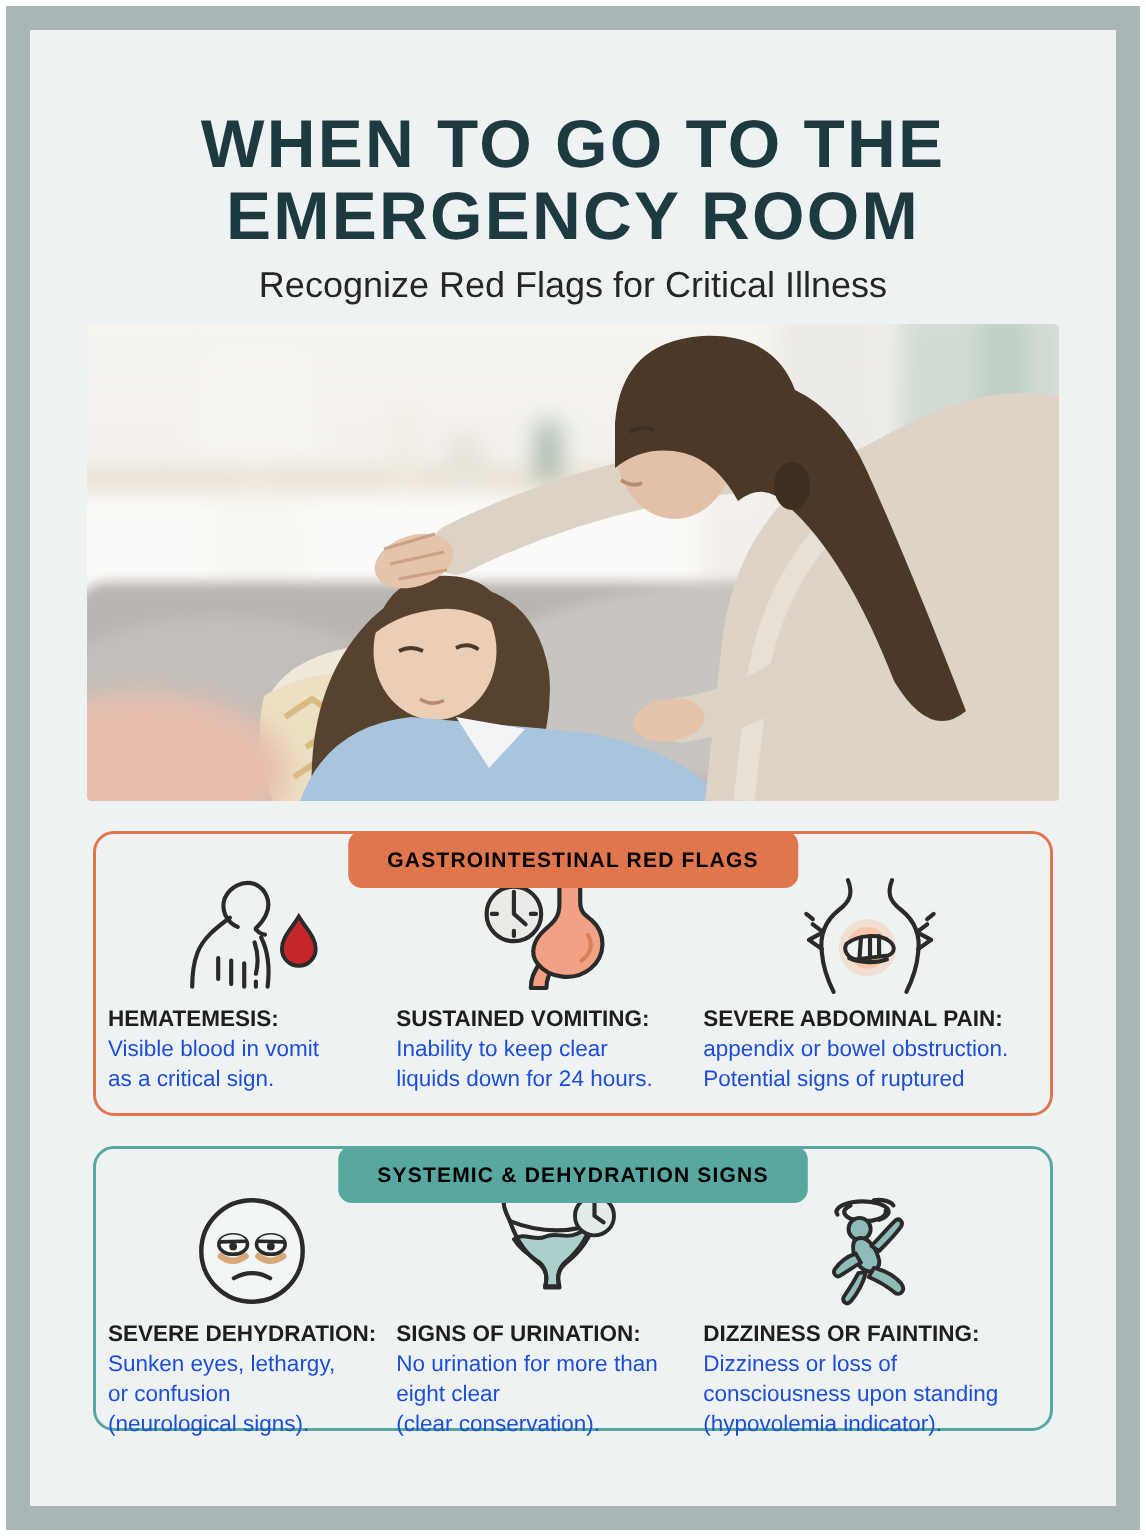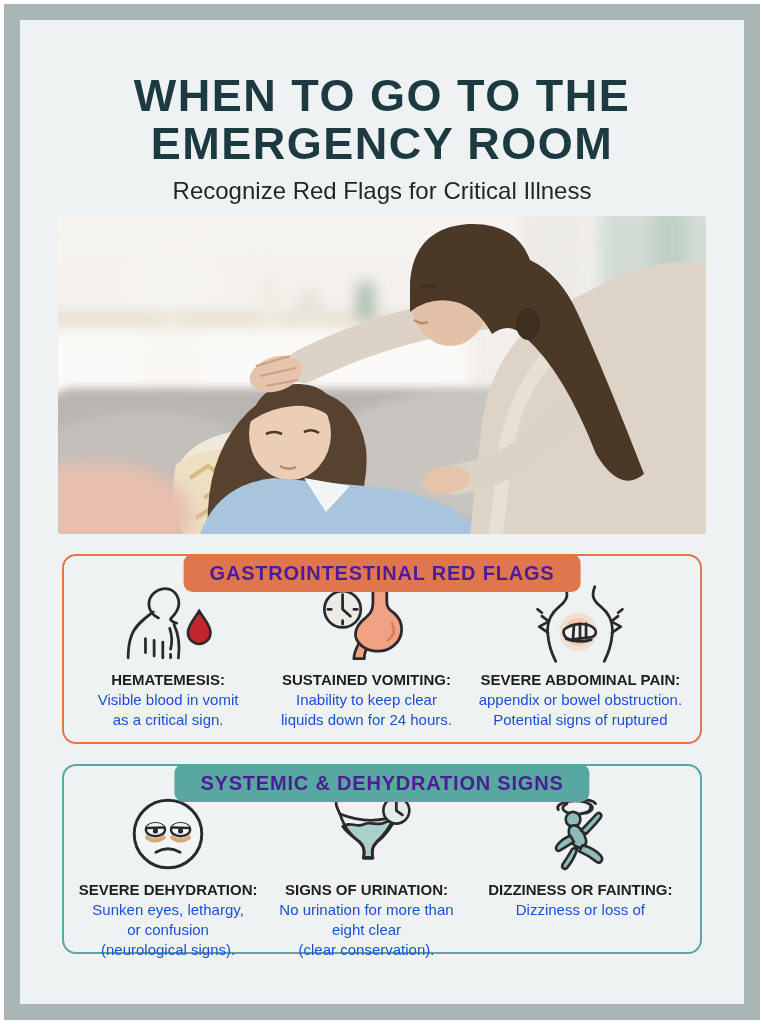--- a/index.html
+++ b/index.html
@@ -21,32 +21,32 @@
     text-align:center;color:#262626;font-size:24px;line-height:30px;margin-top:8px;font-weight:400;
   }
   .photo{
     width:648px;height:318px;margin:10px auto 0;border-radius:3px;overflow:hidden;position:relative;
     background:#f3f1ee;
   }
   .photo svg{display:block;}
   .section{position:relative;margin:20px 42px 0;}
   .badge{
     position:absolute;top:0;left:50%;transform:translateX(-50%);z-index:2;
-    color:#4c1d95;font-weight:700;font-size:20px;letter-spacing:0.8px;white-space:nowrap;
+    color:#000000;font-weight:700;font-size:14px;letter-spacing:0.8px;white-space:nowrap;
     padding:8px 26px;border-radius:9px;height:38px;box-sizing:border-box;line-height:23px;
   }
   .badge.orange{background:var(--orange,#e0764e);}
   .badge.teal{background:var(--teal,#58a7a0);}
   .sbox{
     margin-top:19px;height:190px;box-sizing:border-box;border-radius:14px;background:transparent;
   }
   .sbox.orange{border:2px solid var(--orange,#e0764e);}
   .sbox.teal{border:2px solid var(--teal,#58a7a0);}
   .cols{display:flex;padding:28px 8px 10px;}
-  .col{text-align:center;}
+  .col{text-align:left;}
   .col.c1{flex:0 0 31%;}
   .col.c2{flex:0 0 33%;}
   .col.c3{flex:0 0 36%;}
   .icon-wrap{height:80px;display:flex;align-items:center;justify-content:center;}
   .item-head{font-size:15px;font-weight:700;color:#1e1e1e;margin-top:6px;line-height:20px;}
   .item-line{display:block;font-size:15px;color:#1d4ed8;line-height:20px;}
   .ico{stroke:#2a2a2a;stroke-width:3.2;fill:none;stroke-linecap:round;stroke-linejoin:round;}
 </style>
 </head>
 <body>
@@ -249,19 +249,21 @@
                 <path d="M48,35 C54,35 60,43 62,52 C63,58 58,62 52,60 C46,58 42,50 42,42 C42,37 44,35 48,35 Z"></path>
                 <path d="M56,41 C62,35 68,28 74,22 C77,19 81,22 79,26 C74,33 68,39 62,45 Z"></path>
                 <path d="M44,47 C38,49 32,53 28,59 C26,62 29,66 32,64 C37,61 43,57 48,54 Z"></path>
                 <path d="M58,58 C66,60 74,64 79,70 C83,75 78,80 74,77 C68,72 61,68 54,65 Z"></path>
                 <path d="M52,61 C50,69 46,77 40,84 C37,87 33,84 35,80 C39,74 43,68 46,62 Z"></path>
               </g>
             </svg>
           </div>
           <div class="item-head">DIZZINESS OR FAINTING:</div>
           <span class="item-line">Dizziness or loss of</span>
+          <span class="item-line">consciousness upon standing</span>
+          <span class="item-line">(hypovolemia indicator).</span>
         </div>
 
       </div>
     </div>
   </div>
 
 </div>
 
 </body></html>

